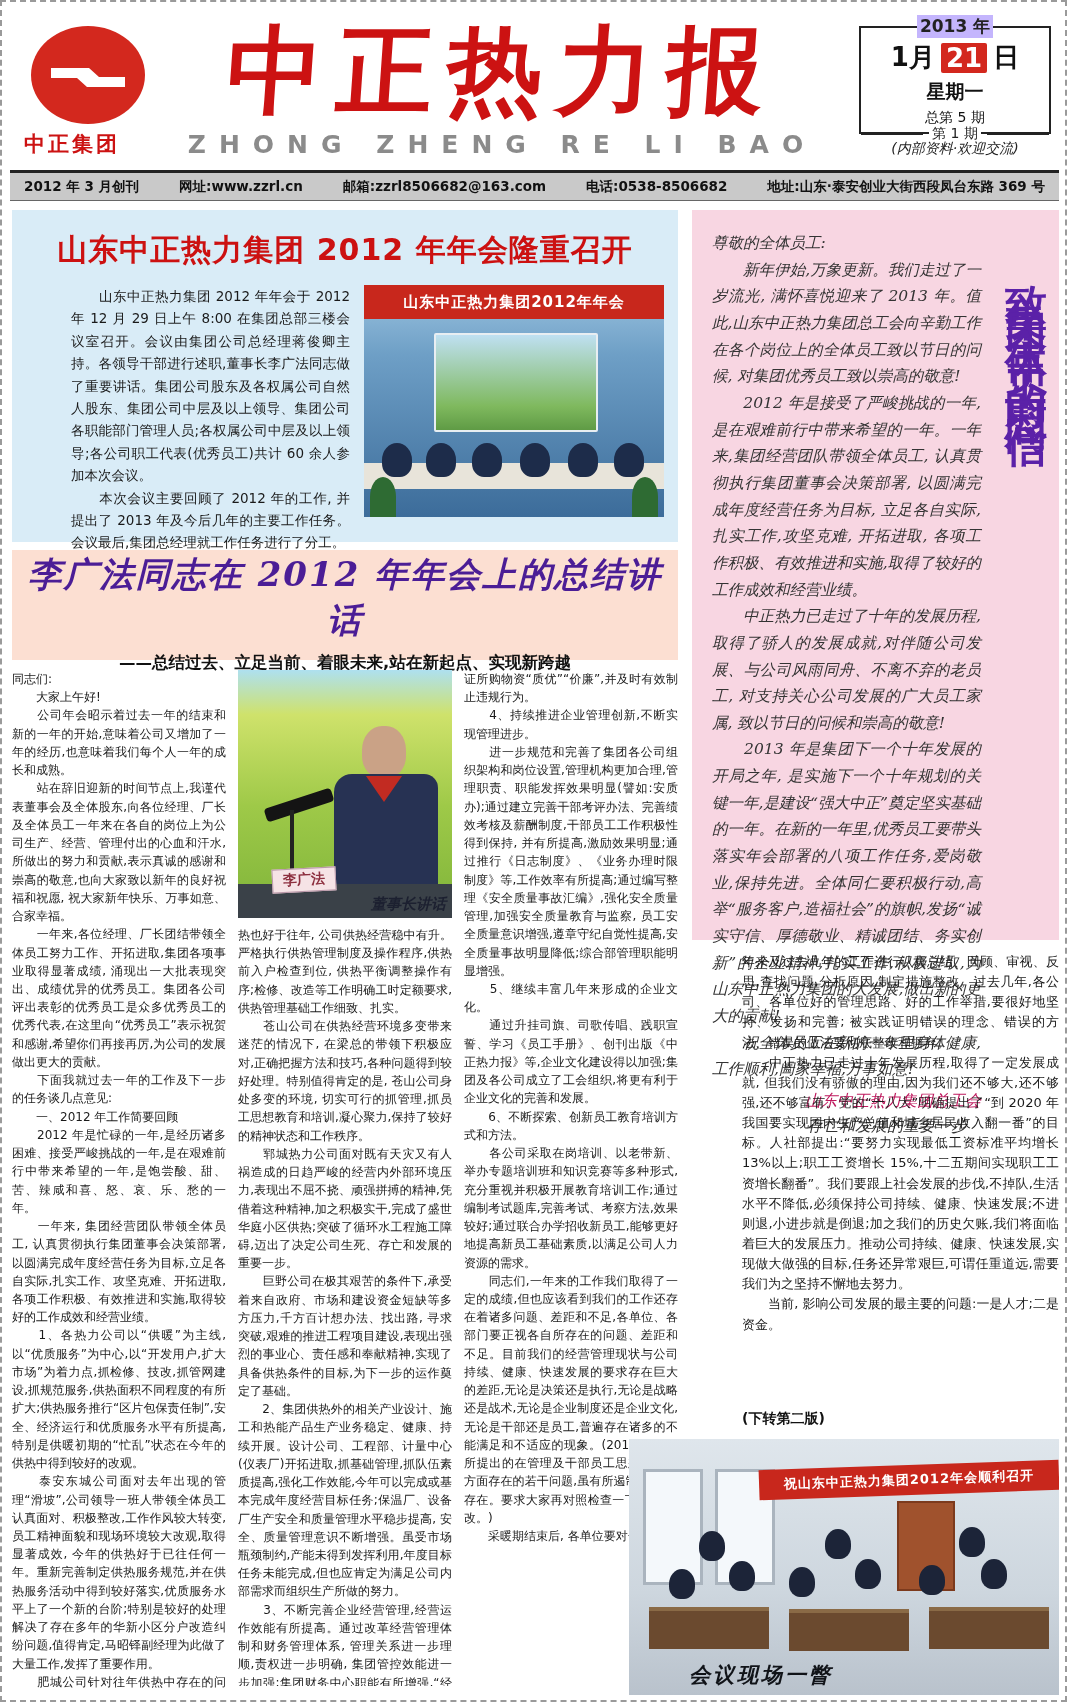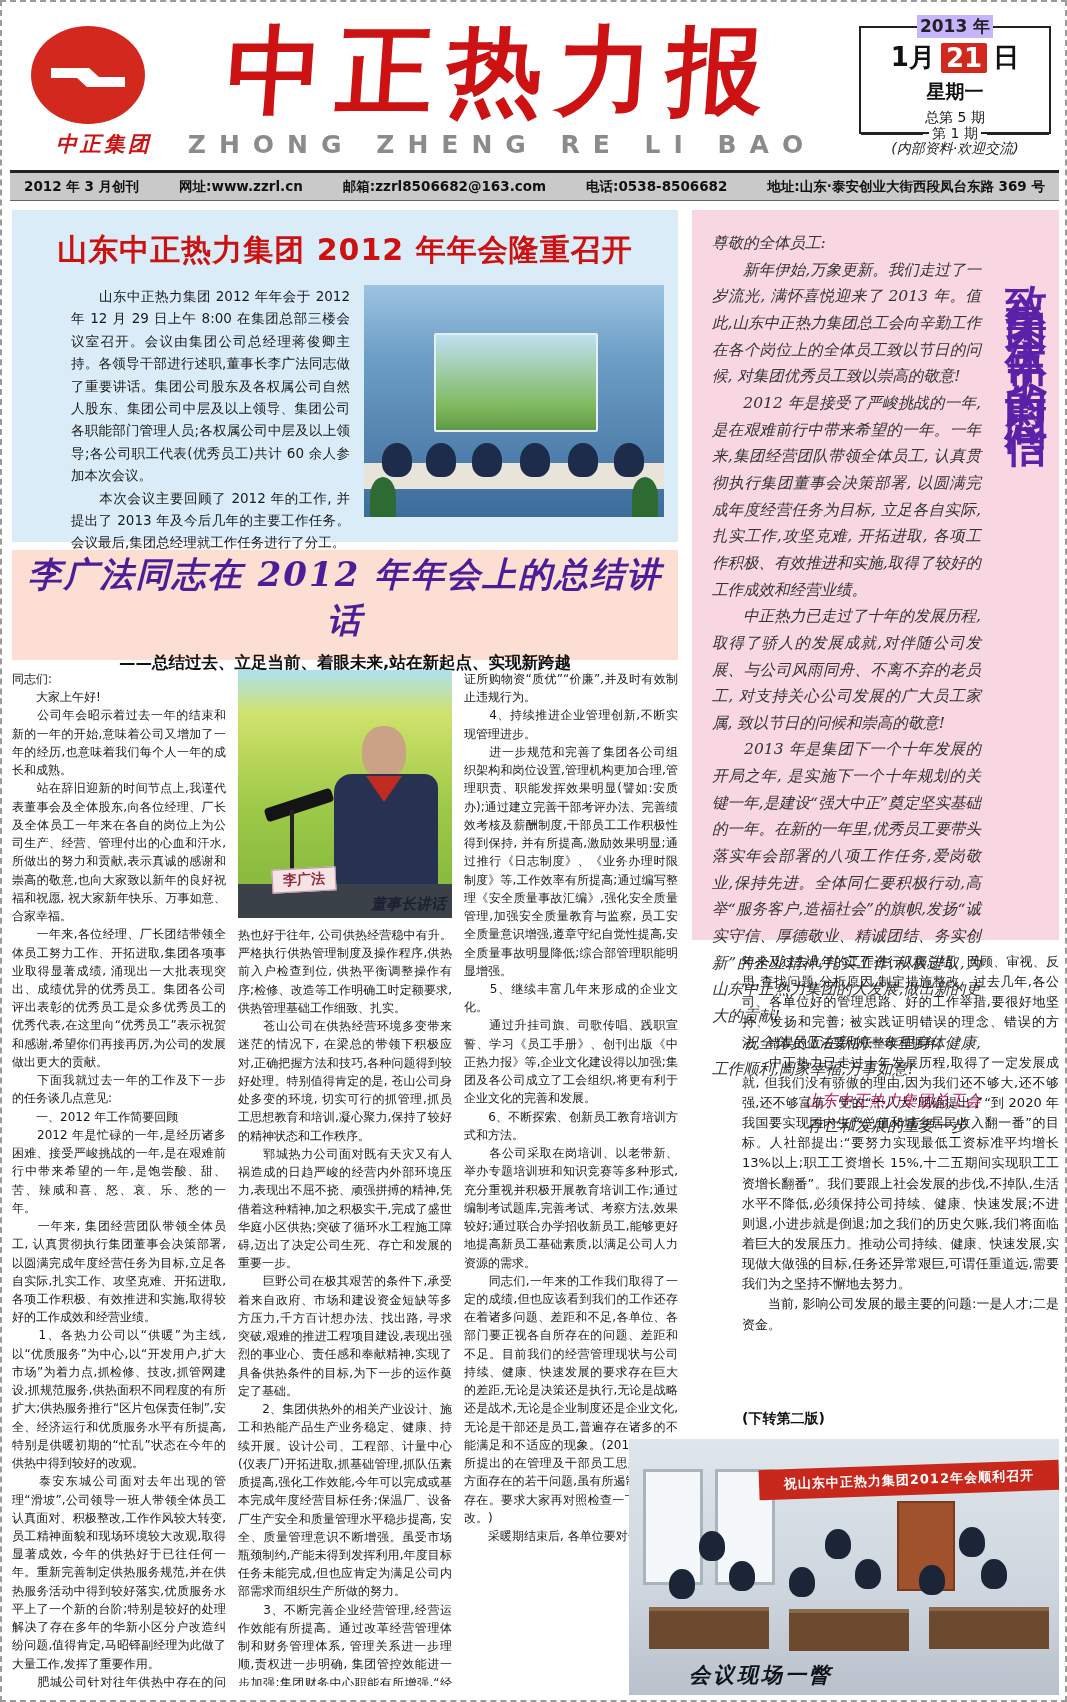--- a/index.html
+++ b/index.html
@@ -4,21 +4,21 @@
 <style>
   html,body{margin:0;padding:0;background:#e8e8e8;}
   .page{
     position:relative;width:1067px;height:1702px;margin:0 auto;
     background:#ffffff;overflow:hidden;
     border:2px dashed #9a9a9a;box-sizing:border-box;
     font-family:"DejaVu Sans","Liberation Sans",sans-serif;color:#111;
   }
   
   .masthead{position:absolute;left:0;top:0;width:100%;height:165px;}
-  .logo{position:absolute;left:22px;top:22px;width:128px;text-align:right;font-style:italic;}
+  .logo{position:absolute;left:22px;top:22px;width:128px;text-align:left;}
   .logo svg{display:block;margin:0 auto;}
   .logo-label{margin-top:4px;font-size:21px;font-weight:bold;color:#cc1212;letter-spacing:3px;}
   .paper-title{
     position:absolute;left:165px;top:6px;width:670px;text-align:center;
     font-size:96px;font-weight:bold;color:#cc1212;letter-spacing:14px;
     font-family:"DejaVu Serif","Liberation Serif",serif;
     transform:skewX(-4deg);white-space:nowrap;
   }
   .paper-pinyin{
     position:absolute;left:165px;top:128px;width:670px;text-align:center;
@@ -199,20 +199,21 @@
     <span>电话:0538-8506682</span>
     <span>地址:山东·泰安创业大街西段凤台东路 369 号</span>
   </div>
 
   <div class="article1">
     <div class="headline">山东中正热力集团 2012 年年会隆重召开</div>
     <div class="a1-row">
       <div class="a1-body">　　山东中正热力集团 2012 年年会于 2012 年 12 月 29 日上午 8:00 在集团总部三楼会议室召开。会议由集团公司总经理蒋俊卿主持。各领导干部进行述职,董事长李广法同志做了重要讲话。集团公司股东及各权属公司自然人股东、集团公司中层及以上领导、集团公司各职能部门管理人员;各权属公司中层及以上领导;各公司职工代表(优秀员工)共计 60 余人参加本次会议。
 　　本次会议主要回顾了 2012 年的工作, 并提出了 2013 年及今后几年的主要工作任务。会议最后,集团总经理就工作任务进行了分工。</div>
       <div class="photo1">
+        <div class="banner">山东中正热力集团2012年年会</div>
         <div class="screen"></div>
         <div class="table"></div>
         <div class="head" style="left:18px;"></div>
         <div class="head" style="left:62px;"></div>
         <div class="head" style="left:108px;"></div>
         <div class="head" style="left:156px;"></div>
         <div class="head" style="left:204px;"></div>
         <div class="head" style="left:250px;"></div>
         <div class="plant" style="left:6px;"></div>
         <div class="plant" style="right:6px;"></div>

